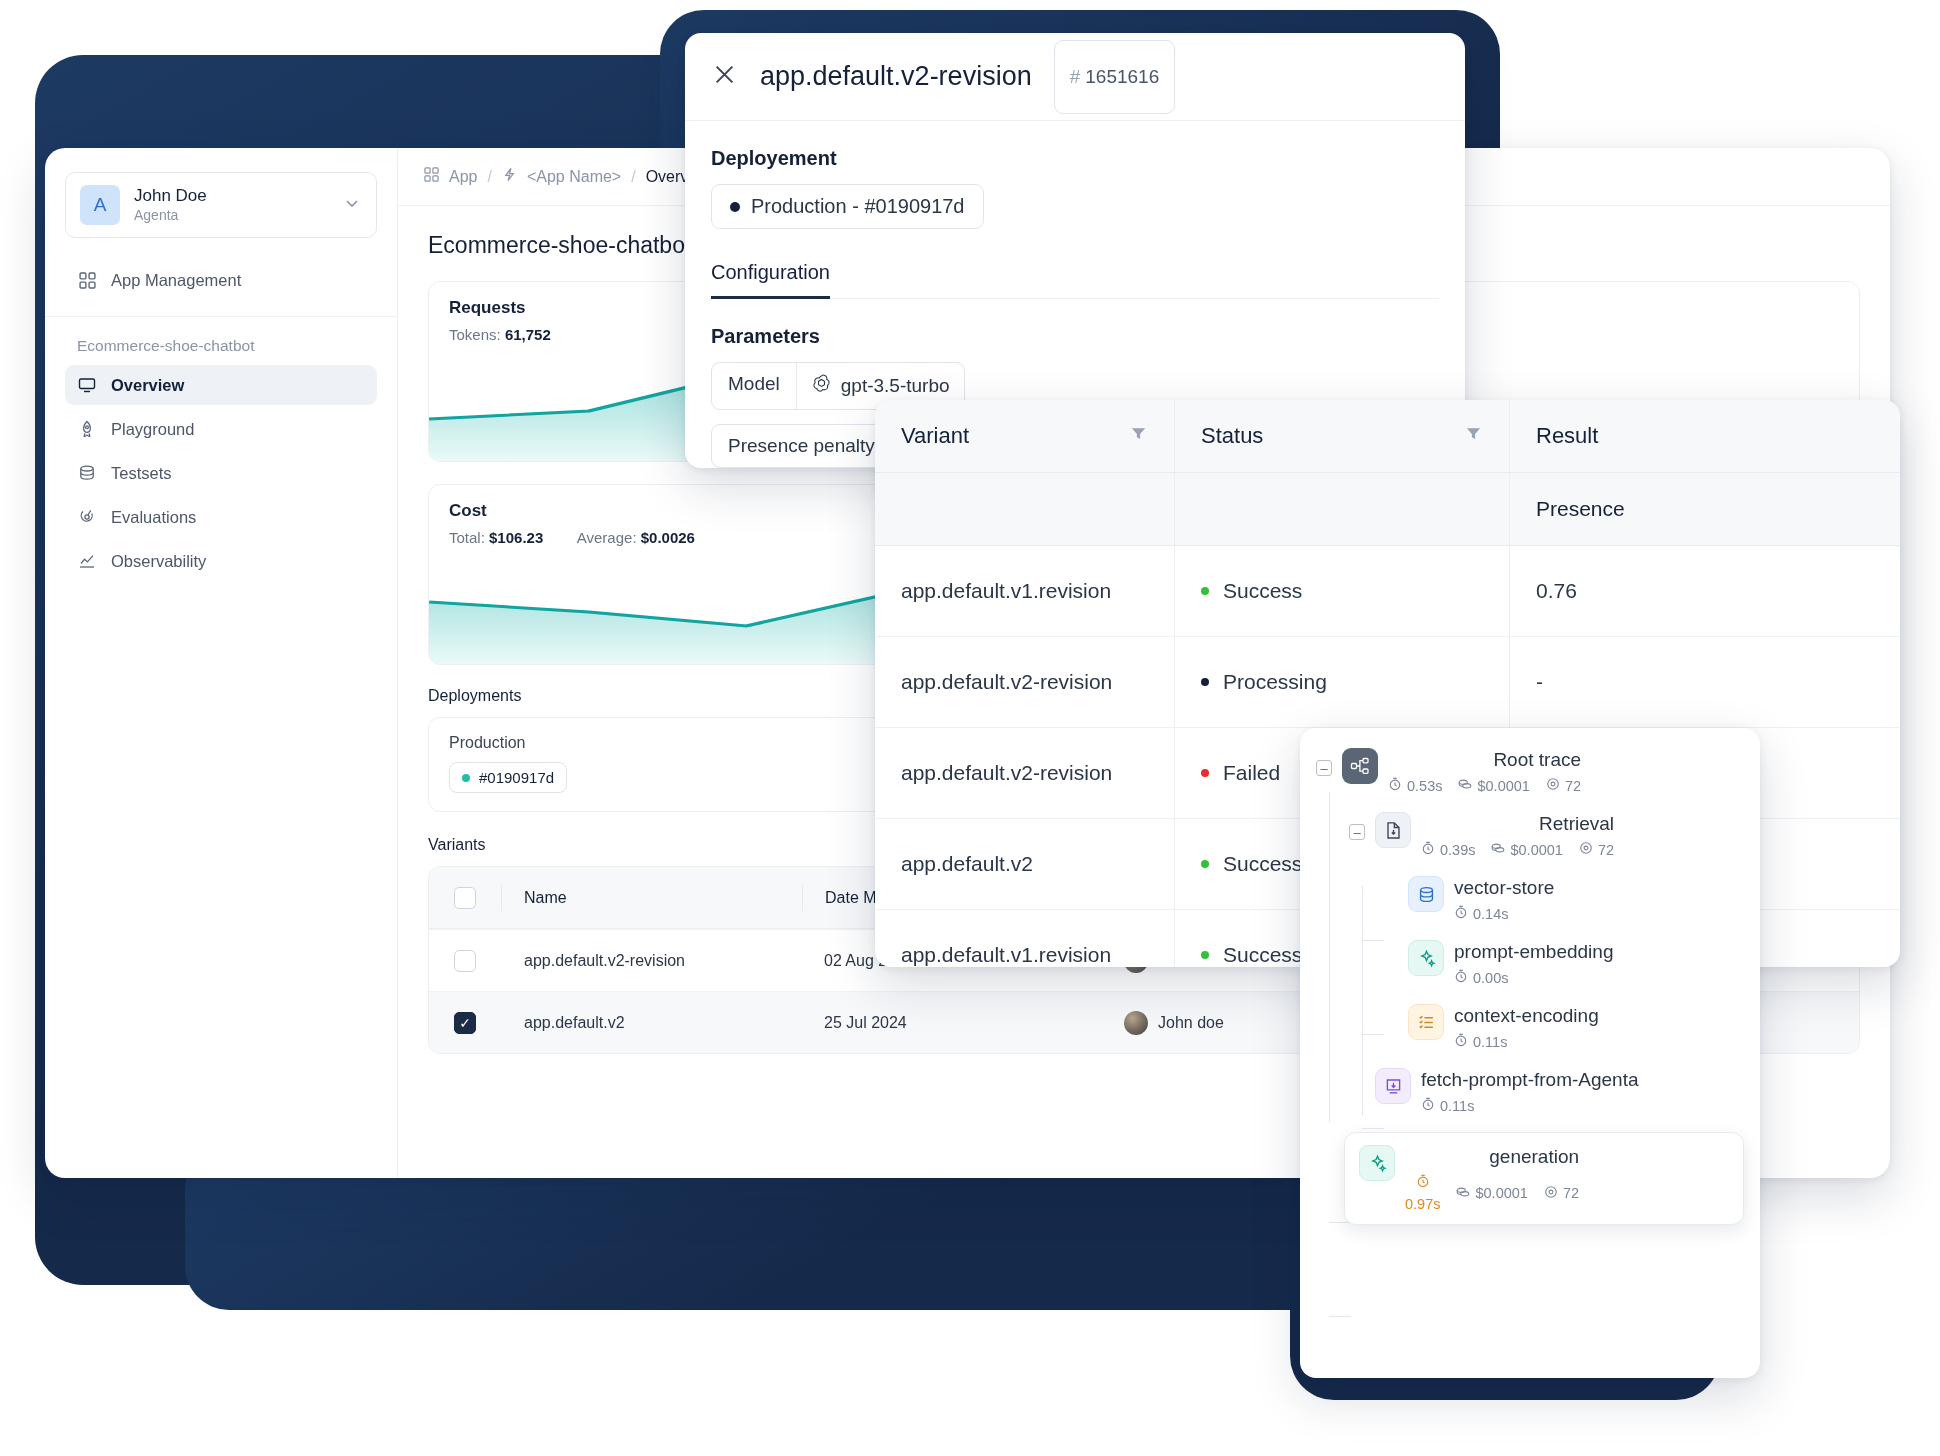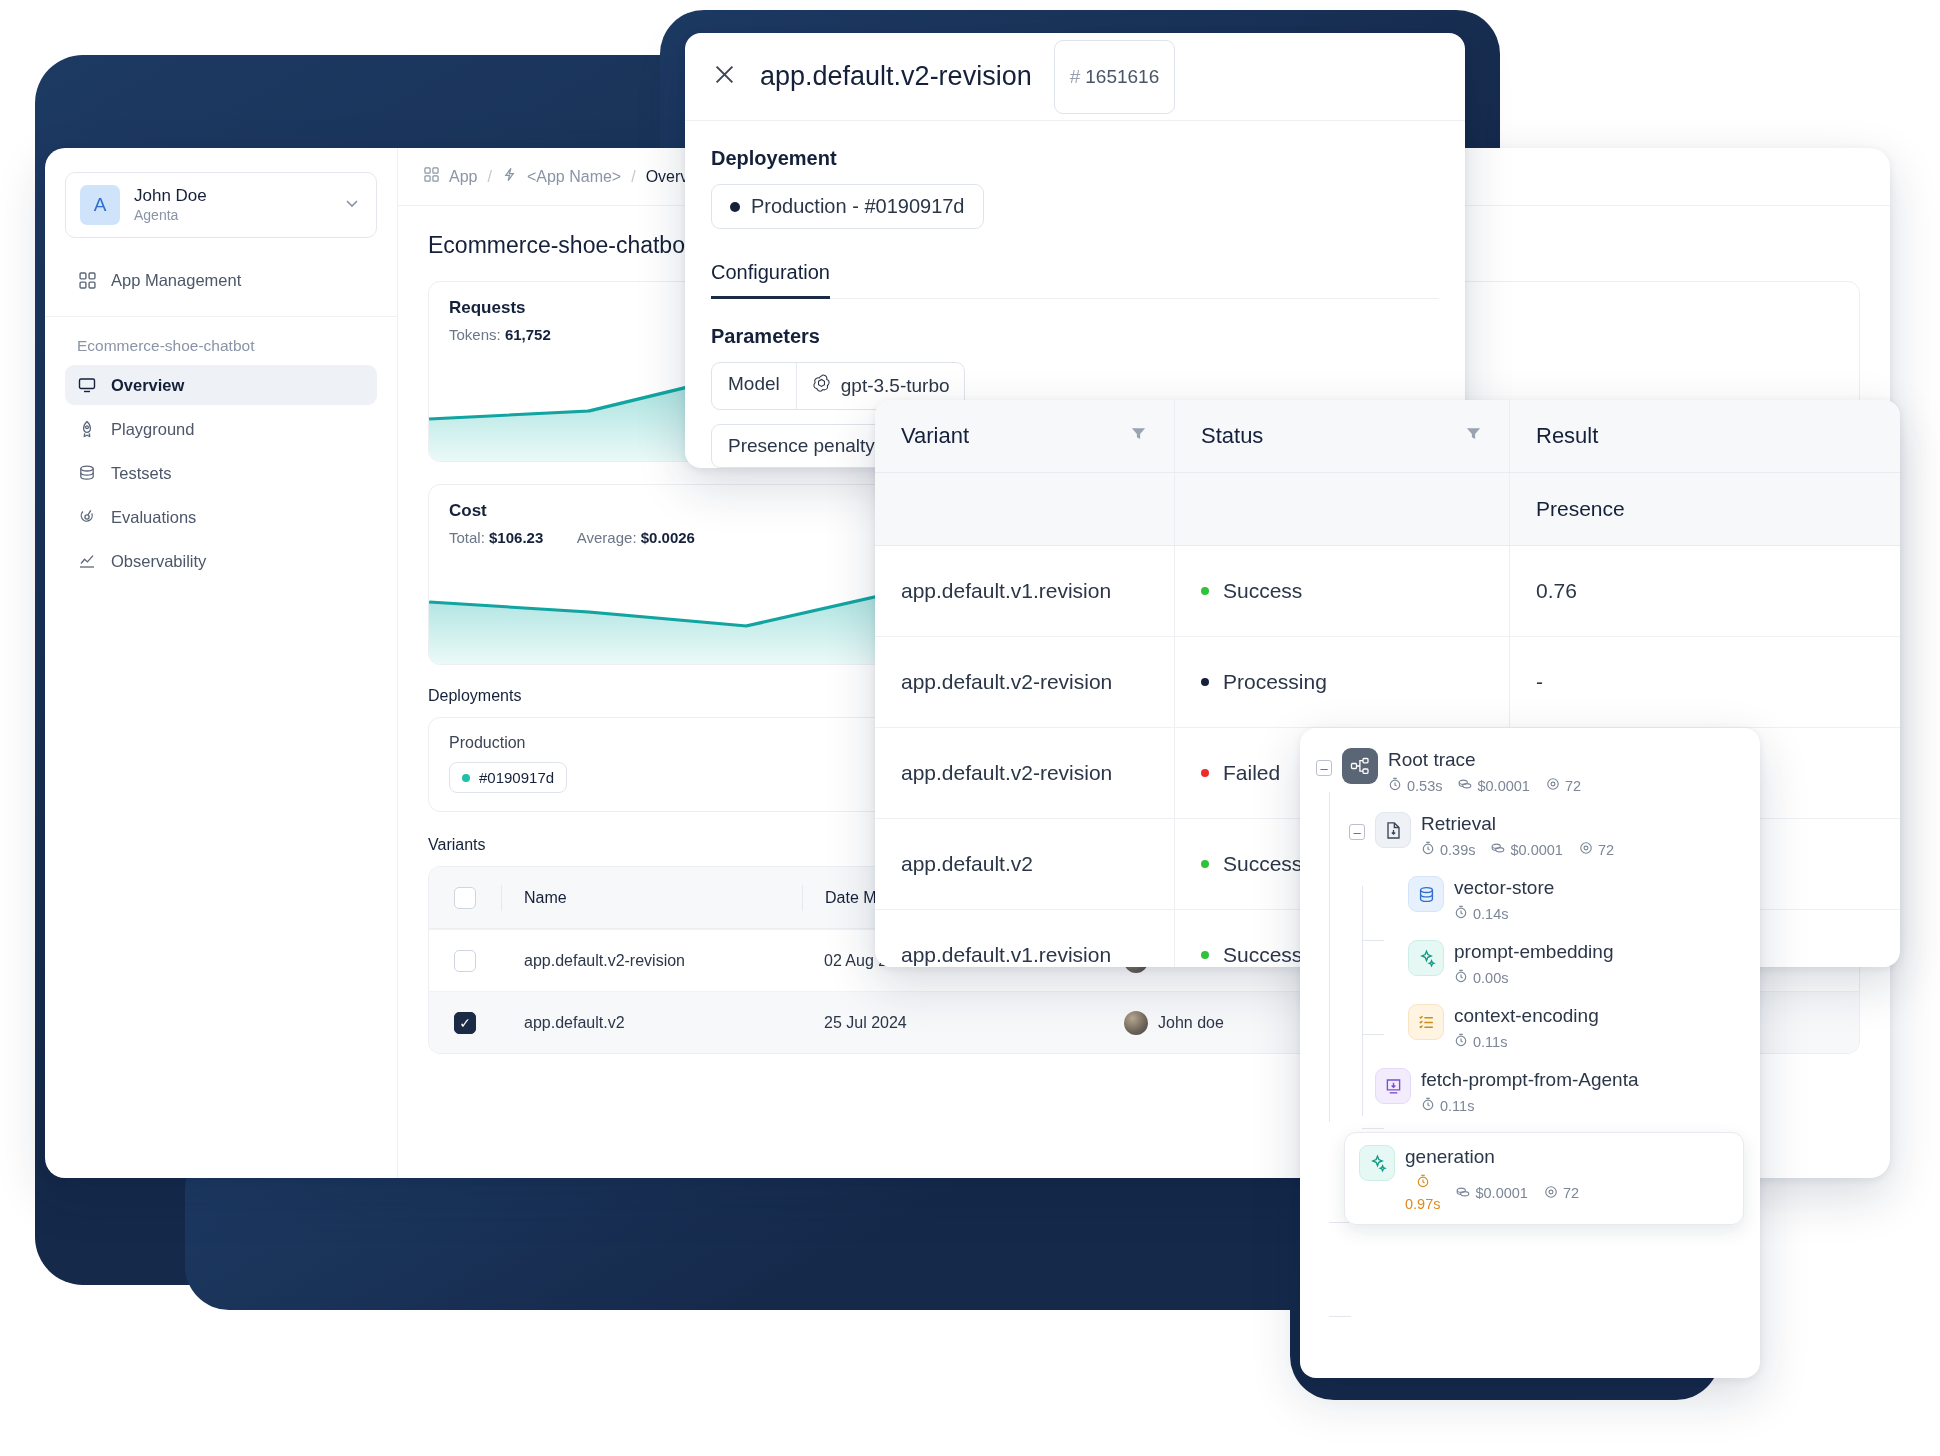--- a/index.html
+++ b/index.html
@@ -193,21 +193,21 @@
   .nicon {
     width: 36px; height: 36px; border-radius: 9px; flex: none;
     display: flex; align-items: center; justify-content: center;
   }
   .ni-root { background: #5a6575; color: #fff; }
   .ni-doc  { background: #eef1f6; color: #3d4658; border: 1px solid #e1e5ec; }
   .ni-db   { background: #e7f1fd; color: #2f6fd0; border: 1px solid #d4e5fa; }
   .ni-spark{ background: #e6f8f4; color: #119a83; border: 1px solid #cdeee7; }
   .ni-list { background: #fff4e2; color: #d08a17; border: 1px solid #fae3c2; }
   .ni-dl   { background: #f3ecfd; color: #7a4fd4; border: 1px solid #e6daf9; }
-  .ntext { padding-top: 1px; }
+  .ntext { padding-top: 1px; text-align: right; }
   .ntitle { font-size: 19px; color: #2b3648; }
   .nmeta { display: flex; align-items: center; gap: 16px; margin-top: 6px; font-size: 14.5px; color: #7c8697; }
   .nmeta .m { display: inline-flex; align-items: center; gap: 5px; }
   .nmeta .hot { color: #e08a1e; flex-direction: column; }
   .tnode.boxed {
     background: #fff; border: 1px solid #e8eaef; border-radius: 12px;
     padding: 12px 14px; box-shadow: 0 6px 18px rgba(20,35,60,.10);
     margin-left: 6px;
   }
   .tline { position: absolute; background: #e3e6ec; width: 1px; }

